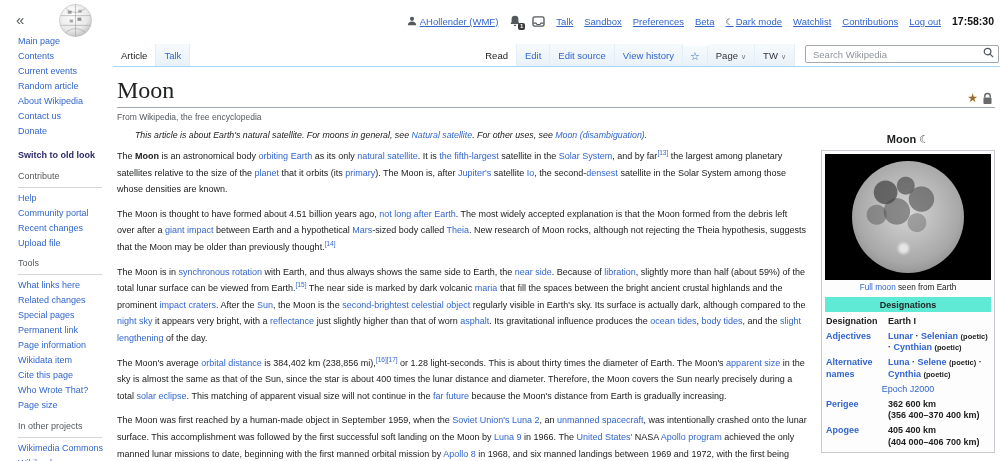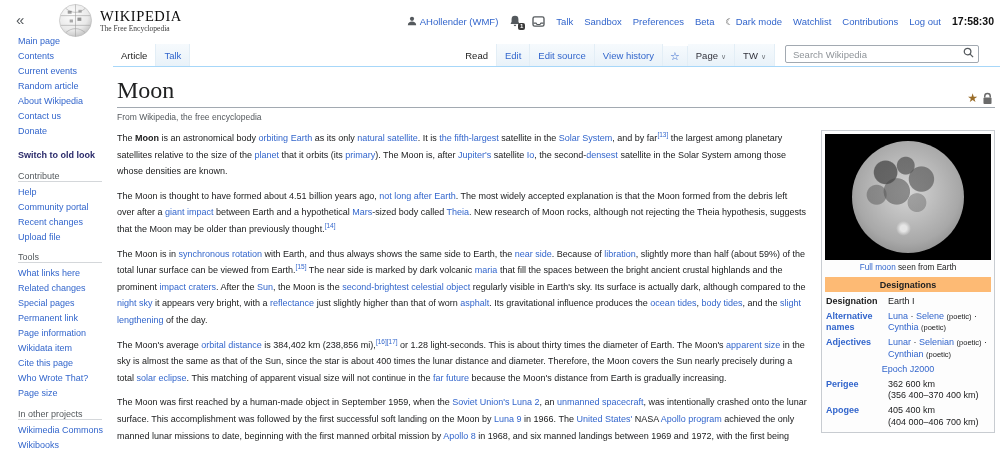--- a/index.html
+++ b/index.html
@@ -8,40 +8,40 @@
   a, .lnk { color:#36c; text-decoration:none; cursor:pointer; }
 
   
   .header { position:absolute; top:0; left:0; width:1000px; height:42px; background:#fff; }
   .collapse { position:absolute; left:16px; top:11px; font-size:15px; color:#54595d; cursor:pointer; }
   .logo { position:absolute; left:58px; top:3px; display:flex; align-items:center; gap:7px; }
   .wordmark-wrap { line-height:1; }
   .wordmark { font-family:"Liberation Serif", serif; font-size:14.5px; letter-spacing:.6px; color:#0c0c0c; }
   .tagline  { font-family:"Liberation Serif", serif; font-size:7.5px; color:#3a3a3a; margin-top:2px; }
   .user-area { position:absolute; right:6px; top:0; height:42px; display:flex; align-items:center; gap:11px; }
-  .user-area .hlink { font-size:9.5px; color:#36c; white-space:nowrap; }
+  .user-area .hlink { font-size:9.5px; color:#36c; white-space:nowrap;text-decoration:underline; }
   .user-self { display:flex; align-items:center; gap:3px; }
   .icon-btn { display:inline-flex; align-items:center; position:relative; cursor:pointer; }
   .bell-badge { position:absolute; right:-4px; bottom:-3px; background:#3a3a3a; color:#fff;
     font-size:6px; line-height:7px; padding:0 2px; border-radius:2px; font-weight:bold; }
   .clock { font-size:10.5px; font-weight:bold; color:#111; }
   .crescent { color:#3a3a3a; font-size:9px; margin-right:2px; }
 
   
   .sidebar { position:absolute; left:0; top:36px; width:113px; bottom:0; padding-left:18px;
     font-size:9px; overflow:hidden; }
   .sb-item { margin:0 0 4.2px 0; line-height:1.2; }
   .sb-item .lnk { color:#36c; }
   .sb-item.bold-item .lnk { font-weight:bold; color:#2b2b6b; }
-  .sb-head { color:#54595d; margin:10px 0 5px 0; padding-bottom:0; border-bottom:1px solid #d4d7da; width:84px; font-size:9px; }
+  .sb-head { color:#54595d; margin:10px 0 5px 0; padding-bottom:6px; border-bottom:1px solid #d4d7da; width:84px; font-size:9px; }
 
   
   .main { position:absolute; left:113px; top:42px; right:0; bottom:0; }
   .tabrow { height:25px; display:flex; justify-content:space-between; align-items:flex-end;
-    border-bottom:1px solid #a7d7f9; padding-right:21px; }
+    border-bottom:1px solid #a7d7f9; padding-right:1px; }
   .tabs-left, .tabs-right { display:flex; align-items:flex-end; height:25px; }
   .tab { font-size:9.5px; padding:6px 8px 5px; color:#36c; background:linear-gradient(#f6fafd,#e9f2f9);
     border-right:1px solid #e3eef6; white-space:nowrap; cursor:pointer; }
   .tab.active { background:#fff; color:#222; }
   .tab-star { font-size:11px; color:#36c; padding:4px 7px 3px; background:linear-gradient(#f6fafd,#e9f2f9);
     border-right:1px solid #e3eef6; cursor:pointer; }
   .tab-dd { font-size:9.5px; color:#32323c; padding:6px 8px 5px; background:linear-gradient(#f6fafd,#e9f2f9);
     border-right:1px solid #e3eef6; cursor:pointer; white-space:nowrap; }
   .tab-dd .chev { font-size:7px; color:#72777d; margin-left:3px; }
   .search-wrap { position:relative; margin:12px 0 3px 10px; }
@@ -76,25 +76,25 @@
     background:
       radial-gradient(circle at 30% 28%, rgba(70,70,70,.75) 10%, rgba(70,70,70,0) 11%),
       radial-gradient(circle at 48% 22%, rgba(80,80,80,.7) 8%, rgba(80,80,80,0) 9%),
       radial-gradient(circle at 62% 34%, rgba(85,85,85,.65) 12%, rgba(85,85,85,0) 13%),
       radial-gradient(circle at 40% 45%, rgba(90,90,90,.6) 14%, rgba(90,90,90,0) 15%),
       radial-gradient(circle at 22% 48%, rgba(95,95,95,.55) 9%, rgba(95,95,95,0) 10%),
       radial-gradient(circle at 58% 55%, rgba(100,100,100,.45) 10%, rgba(100,100,100,0) 11%),
       radial-gradient(circle at 46% 78%, rgba(235,235,235,.9) 3%, rgba(235,235,235,0) 7%),
       radial-gradient(circle at 50% 45%, #d6d6d6, #a8a8a8 62%, #7c7c7c 92%, #5f5f5f 100%); }
   .ib-imgcaption { text-align:center; font-size:8.2px; padding:3px 0 4px; }
-  .ib-header { background:#fdba74; text-align:center; padding:2.5px 0; margin:1px 0; font-size:9px; }
+  .ib-header { background:#5eead4; text-align:center; padding:2.5px 0; margin:1px 0; font-size:9px; }
   .ib-center { text-align:center; padding:2.5px 0; }
   .ib-row { display:flex; padding:2.5px 0 1px 1px; }
   .ib-label { width:62px; flex:none; line-height:11.5px; padding-right:16px; }
-  .ib-value { flex:1; line-height:11.5px; }
+  .ib-value { flex:1; line-height:11.5px;font-weight:bold; }
 </style>
 </head>
 <body>
 
 <div class="header">
   <span class="collapse">«</span>
   <div class="logo">
     <svg width="35" height="35" viewBox="0 0 36 36">
       <defs>
         <radialGradient id="gl" cx="40%" cy="32%" r="75%">
@@ -103,24 +103,20 @@
             <stop offset="100%" stop-color="#bdbdbd"></stop>
         </radialGradient>
       </defs>
       <circle cx="18" cy="18" r="16.5" fill="url(#gl)" stroke="#b5b5b5" stroke-width="0.6"></circle>
       <path d="M3 13h30 M3 23h30 M18 1.5v33 M8 5.5c6 5.5 14 5.5 20 0 M8 30.5c6-5.5 14-5.5 20 0" stroke="#9a9a9a" stroke-width="0.8" fill="none" opacity="0.7"></path>
       <rect x="10" y="8" width="4" height="3" fill="#6d6d6d" opacity="0.65"></rect>
       <rect x="20" y="15" width="4" height="3.4" fill="#5f5f5f" opacity="0.65"></rect>
       <rect x="12" y="17" width="3.4" height="3" fill="#777" opacity="0.6"></rect>
       <rect x="21" y="7" width="3.4" height="3" fill="#808080" opacity="0.6"></rect>
     </svg>
-    <div class="wordmark-wrap">
-      <div class="wordmark">WIKIPEDIA</div>
-      <div class="tagline">The Free Encyclopedia</div>
-    </div>
   </div>
   <div class="user-area">
     <span class="user-self">
       <svg width="10" height="10" viewBox="0 0 12 12">
         <circle cx="6" cy="3.4" r="2.5" fill="#54595d"></circle>
         <path d="M1 11c0-3 2.2-4.4 5-4.4S11 8 11 11z" fill="#54595d"></path>
       </svg>
       <span class="hlink">AHollender (WMF)</span>
     </span>
     <span class="icon-btn">
@@ -213,52 +209,57 @@
         <span class="fa-star">★</span>
         <svg width="11" height="13" viewBox="0 0 12 14">
           <path d="M3 6V4.5a3 3 0 0 1 6 0V6" fill="none" stroke="#6a6a6a" stroke-width="1.6"></path>
           <rect x="1.6" y="6" width="8.8" height="7" rx="1" fill="#6a6a6a"></rect>
         </svg>
       </span>
     </div>
     <div class="subtitle">From Wikipedia, the free encyclopedia</div>
 
     <div class="infobox">
+      <div class="ib-caption">
+        <span>Moon</span>
+        <span class="ib-symbol">☾</span>
+      </div>
       <div class="ib-table">
         <div class="ib-imagebox">
           <div class="moon-img"></div>
         </div>
         <div class="ib-imgcaption" id="ib-imgcaption"><span class="seg-link">Full moon</span><span> seen from Earth</span></div>
         <div id="ib-rows">
             <div class="ib-header"><span class="seg-bold">Designations</span></div>
             <div class="ib-row">
               <div class="ib-label"><span class="seg-bold">Designation</span></div>
               <div class="ib-value"><span>Earth I</span></div>
             </div>
             <div class="ib-row">
+              <div class="ib-label"><span class="seg-boldlink">Adjectives</span></div>
+              <div class="ib-value"><span class="seg-link">Lunar</span><span> · </span><span class="seg-link">Selenian</span><span> </span><span class="seg-small">(poetic)</span><span> · </span><span class="seg-link">Cynthian</span><span> </span><span class="seg-small">(poetic)</span></div>
+            </div>
+            <div class="ib-row">
               <div class="ib-label"><span class="seg-boldlink">Alternative names</span></div>
               <div class="ib-value"><span class="seg-link">Luna</span><span> · </span><span class="seg-link">Selene</span><span> </span><span class="seg-small">(poetic)</span><span> · </span><span class="seg-link">Cynthia</span><span> </span><span class="seg-small">(poetic)</span></div>
             </div>
-            <div class="ib-row">
-              <div class="ib-label"><span class="seg-boldlink">Adjectives</span></div>
-              <div class="ib-value"><span class="seg-link">Lunar</span><span> · </span><span class="seg-link">Selenian</span><span> </span><span class="seg-small">(poetic)</span><span> · </span><span class="seg-link">Cynthian</span><span> </span><span class="seg-small">(poetic)</span></div>
-            </div>
             <div class="ib-center"><span class="seg-link">Epoch</span><span> </span><span class="seg-link">J2000</span></div>
             <div class="ib-row">
               <div class="ib-label"><span class="seg-boldlink">Perigee</span></div>
               <div class="ib-value"><span>362 600 km</span><br><span>(356 400–370 400 km)</span></div>
             </div>
             <div class="ib-row">
               <div class="ib-label"><span class="seg-boldlink">Apogee</span></div>
               <div class="ib-value"><span>405 400 km</span><br><span>(404 000–406 700 km)</span></div>
             </div>
           </div>
       </div>
     </div>
 
+    <div class="hatnote" id="hatnote"><span>This article is about Earth's natural satellite. For moons in general, see </span><span class="seg-link">Natural satellite</span><span>. For other uses, see </span><span class="seg-link">Moon (disambiguation)</span><span>.</span></div>
     <div id="paragraphs">
         <p class="para"><span>The </span><span class="seg-bold">Moon</span><span> is an astronomical body </span><span class="seg-link">orbiting</span><span> </span><span class="seg-link">Earth</span><span> as its only </span><span class="seg-link">natural satellite</span><span>. It is </span><span class="seg-link">the fifth-largest</span><span> satellite in the </span><span class="seg-link">Solar System</span><span>, and by far</span><span class="seg-sup">[13]</span><span> the largest among planetary satellites relative to the size of the </span><span class="seg-link">planet</span><span> that it orbits (its </span><span class="seg-link">primary</span><span>). The Moon is, after </span><span class="seg-link">Jupiter's</span><span> satellite </span><span class="seg-link">Io</span><span>, the second-</span><span class="seg-link">densest</span><span> satellite in the Solar System among those whose densities are known.</span></p>
         <p class="para"><span>The Moon is thought to have formed about 4.51 billion years ago, </span><span class="seg-link">not long after Earth</span><span>. The most widely accepted explanation is that the Moon formed from the debris left over after a </span><span class="seg-link">giant impact</span><span> between Earth and a hypothetical </span><span class="seg-link">Mars</span><span>-sized body called </span><span class="seg-link">Theia</span><span>. New research of Moon rocks, although not rejecting the Theia hypothesis, suggests that the Moon may be older than previously thought.</span><span class="seg-sup">[14]</span></p>
         <p class="para"><span>The Moon is in </span><span class="seg-link">synchronous rotation</span><span> with Earth, and thus always shows the same side to Earth, the </span><span class="seg-link">near side</span><span>. Because of </span><span class="seg-link">libration</span><span>, slightly more than half (about 59%) of the total lunar surface can be viewed from Earth.</span><span class="seg-sup">[15]</span><span> The near side is marked by dark volcanic </span><span class="seg-link">maria</span><span> that fill the spaces between the bright ancient crustal highlands and the prominent </span><span class="seg-link">impact craters</span><span>. After the </span><span class="seg-link">Sun</span><span>, the Moon is the </span><span class="seg-link">second-brightest celestial object</span><span> regularly visible in Earth's sky. Its surface is actually dark, although compared to the </span><span class="seg-link">night sky</span><span> it appears very bright, with a </span><span class="seg-link">reflectance</span><span> just slightly higher than that of worn </span><span class="seg-link">asphalt</span><span>. Its gravitational influence produces the </span><span class="seg-link">ocean tides</span><span>, </span><span class="seg-link">body tides</span><span>, and the </span><span class="seg-link">slight lengthening</span><span> of the day.</span></p>
         <p class="para"><span>The Moon's average </span><span class="seg-link">orbital distance</span><span> is 384,402 km (238,856 mi),</span><span class="seg-sup">[16][17]</span><span> or 1.28 light-seconds. This is about thirty times the diameter of Earth. The Moon's </span><span class="seg-link">apparent size</span><span> in the sky is almost the same as that of the Sun, since the star is about 400 times the lunar distance and diameter. Therefore, the Moon covers the Sun nearly precisely during a total </span><span class="seg-link">solar eclipse</span><span>. This matching of apparent visual size will not continue in the </span><span class="seg-link">far future</span><span> because the Moon's distance from Earth is gradually increasing.</span></p>
         <p class="para"><span>The Moon was first reached by a human-made object in September 1959, when the </span><span class="seg-link">Soviet Union's</span><span> </span><span class="seg-link">Luna 2</span><span>, an </span><span class="seg-link">unmanned spacecraft</span><span>, was intentionally crashed onto the lunar surface. This accomplishment was followed by the first successful soft landing on the Moon by </span><span class="seg-link">Luna 9</span><span> in 1966. The </span><span class="seg-link">United States'</span><span> NASA </span><span class="seg-link">Apollo program</span><span> achieved the only manned lunar missions to date, beginning with the first manned orbital mission by </span><span class="seg-link">Apollo 8</span><span> in 1968, and six manned landings between 1969 and 1972, with the first being </span></p>
       </div>
 
   </div>
 </div>

